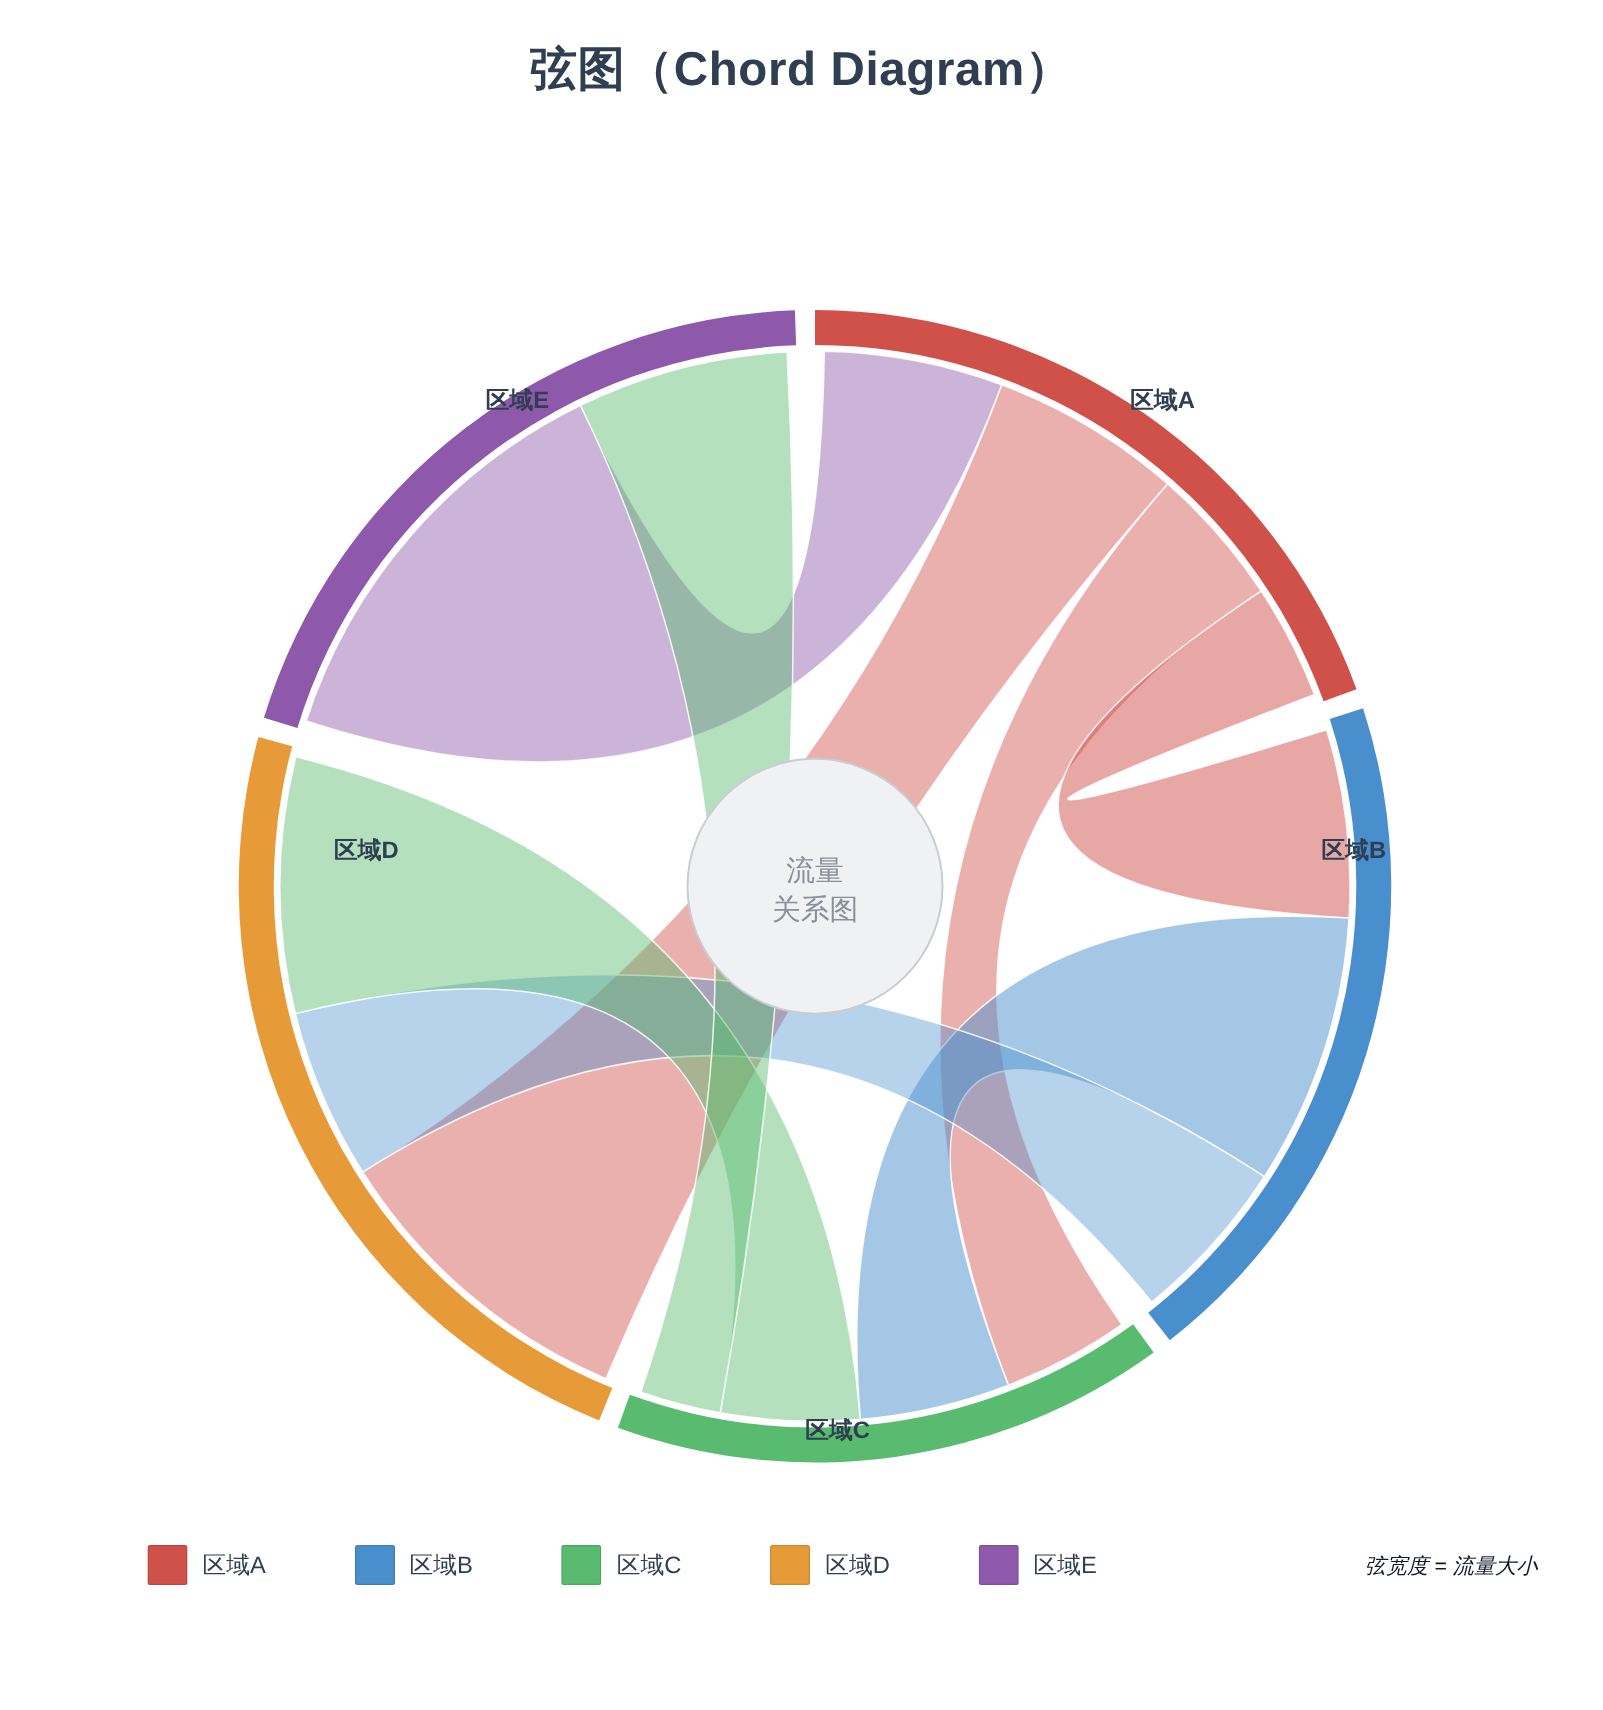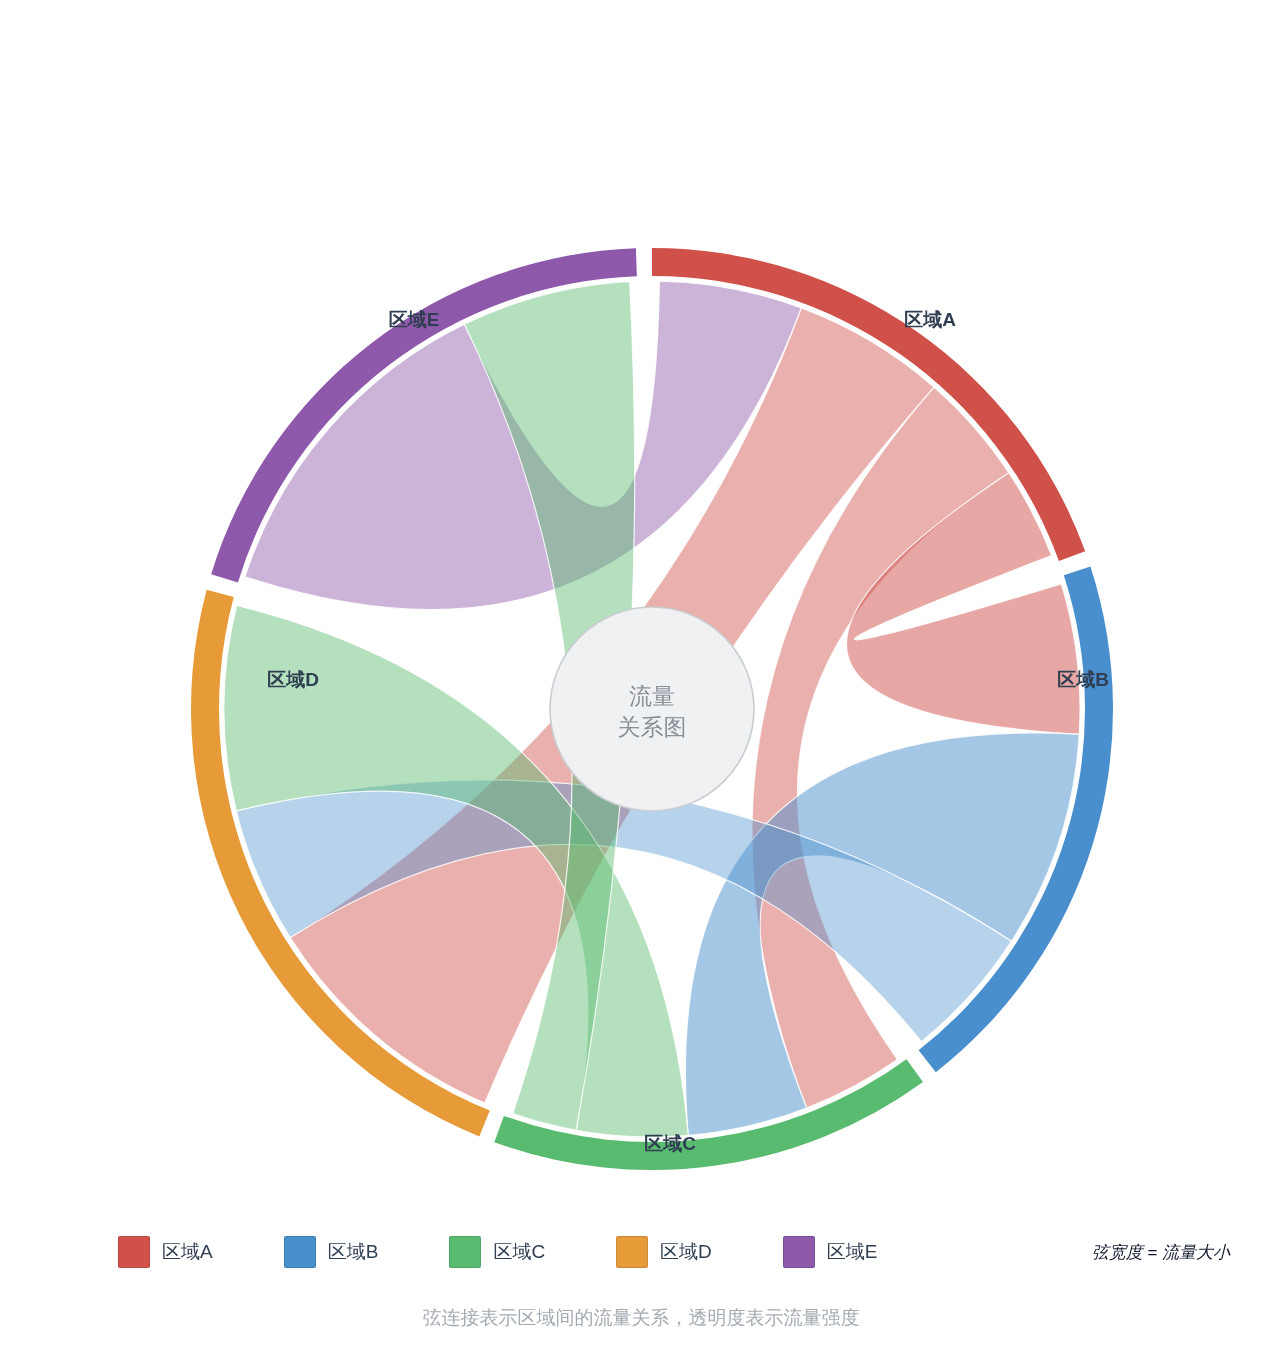--- a/index.html
+++ b/index.html
@@ -42,20 +42,21 @@
   .footer{
     position:absolute;left:0;top:1305px;width:1282px;
     text-align:center;font-size:19px;color:#a3aab2;
   }
 </style>
 </head>
 <body>
 
 <div id="page">
 
+  <div class="title">弦图（Chord Diagram）</div>
 
   <div class="chartwrap">
     <svg id="chart-svg" width="1282" height="1000" viewBox="0 0 1282 1000">
       <g id="chords-layer">
           <path d="M659.4696299551573,85.06518647306456 A428,428 0 0 1 801.3888606986305,111.91775369736797 Q652,513 244.9478110256743,380.7407264075224 A428,428 0 0 1 464.37714917427473,128.3161481839566 Q652,513 659.4696299551573,85.06518647306456 Z" fill="#8e59ab" fill-opacity="0.45" stroke="#ffffff" stroke-width="1.2" stroke-opacity="0.85"></path>
           <path d="M801.3888606986305,111.91775369736797 A428,428 0 0 1 934.1713534058717,191.18743449470668 Q652,513 484.7670770065909,906.9760772776444 A428,428 0 0 1 290.1709235272429,741.6125968070694 Q652,513 801.3888606986305,111.91775369736797 Z" fill="#d0504a" fill-opacity="0.45" stroke="#ffffff" stroke-width="1.2" stroke-opacity="0.85"></path>
           <path d="M934.1713534058717,191.18743449470668 A428,428 0 0 1 1008.9451973513519,276.8345366320374 Q652,513 897.4907147582478,863.5970749556884 A428,428 0 0 1 806.6781327918341,912.0722681871439 Q652,513 934.1713534058717,191.18743449470668 Z" fill="#d0504a" fill-opacity="0.45" stroke="#ffffff" stroke-width="1.2" stroke-opacity="0.85"></path>
           <path d="M1008.9451973513519,276.8345366320374 A428,428 0 0 1 1051.5724225408023,359.6185175946115 Q652,513 1061.2984355521792,387.8649103786687 A428,428 0 0 1 1079.2466463513715,538.3831278905116 Q652,513 1008.9451973513519,276.8345366320374 Z" fill="#d0504a" fill-opacity="0.5" stroke="#ffffff" stroke-width="1.2" stroke-opacity="0.85"></path>
           <path d="M1079.2466463513715,538.3831278905116 A428,428 0 0 1 1011.4924918029667,745.2695596441641 Q652,513 806.6781327918341,912.0722681871439 A428,428 0 0 1 688.2641878068532,939.4609110841336 Q652,513 1079.2466463513715,538.3831278905116 Z" fill="#4a8fcd" fill-opacity="0.5" stroke="#ffffff" stroke-width="1.2" stroke-opacity="0.85"></path>
           <path d="M1011.4924918029667,745.2695596441641 A428,428 0 0 1 921.3491273693305,845.6184715035836 Q652,513 290.1709235272429,741.6125968070694 A428,428 0 0 1 236.30366996172017,614.8850391014576 Q652,513 1011.4924918029667,745.2695596441641 Z" fill="#4a8fcd" fill-opacity="0.4" stroke="#ffffff" stroke-width="1.2" stroke-opacity="0.85"></path>
@@ -103,15 +104,14 @@
           <div class="legend-text">区域D</div>
         </div>
         <div class="legend-item">
           <div class="legend-swatch" style="background: rgb(142, 89, 171);"></div>
           <div class="legend-text">区域E</div>
         </div>
       </div>
     <div class="legend-note">弦宽度 = 流量大小</div>
   </div>
 
-  <div class="footer">弦连接表示区域间的流量关系，透明度表示流量强度</div>
 
 </div>
 
 </body></html>

